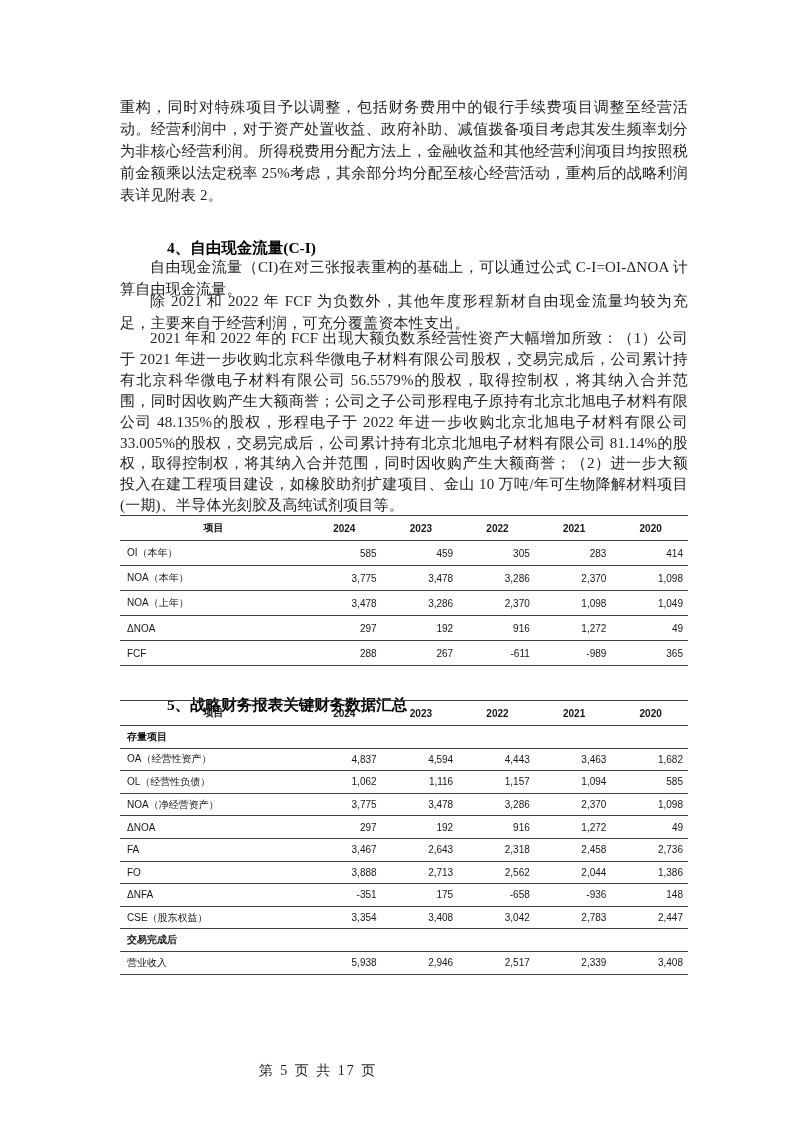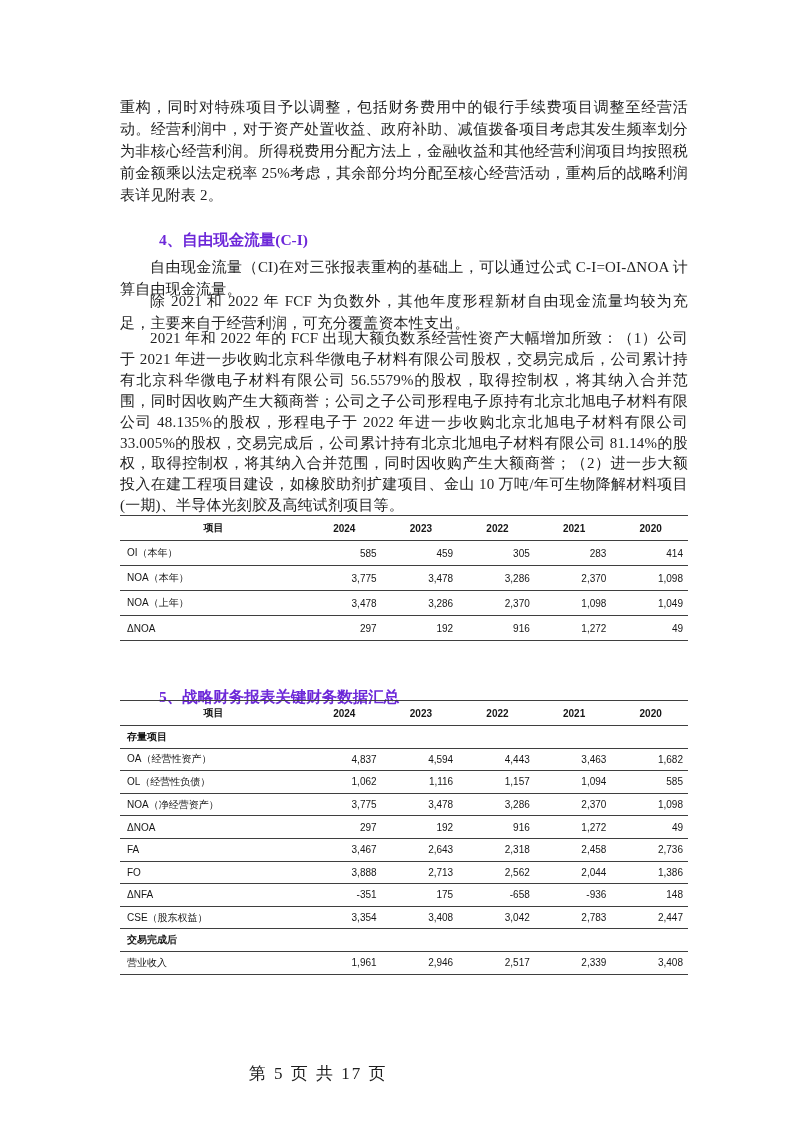--- a/index.html
+++ b/index.html
@@ -19,25 +19,25 @@
     margin: 0;
     font-size: 15px;
     line-height: 22px;
     text-align: justify;
     letter-spacing: 0.2px;
   }
   p.indent { text-indent: 2em; }
   p.tight { line-height: 20.9px; }
 
   h3.heading {
-    margin: 8px;
+    margin: 16px;
     font-size: 15.5px;
     font-weight: 700;
     text-indent: 2em;
-    color: #6d28d9;
+    color: #000000;
   }
 
   table.data {
     position: absolute; left: 120px;
     width: 568px;
     border-collapse: collapse;
     table-layout: fixed;
     font-family: "Liberation Sans", "DejaVu Sans", sans-serif;
     font-size: 10px;
     color: #161616;
@@ -57,21 +57,21 @@
   table.data td { text-align: right; height: 24px; }
   table.data td.lbl { text-align: left; }
   table.data td.sec { font-weight: 700; }
   table.t2 td { height: 21.6px; }
 
   .footer {
     position: absolute;
     left: 0; width: 636px;
     top: 1062px;
     text-align: center;
-    font-size: 17px;
+    font-size: 14px;
     color: #1e1e1e;
     letter-spacing: 2px;
   }
 </style>
 </head>
 <body>
 
 <div class="page">
 
   <p class="para block" style="top:96px">重构，同时对特殊项目予以调整，包括财务费用中的银行手续费项目调整至经营活动。经营利润中，对于资产处置收益、政府补助、减值拨备项目考虑其发生频率划分为非核心经营利润。所得税费用分配方法上，金融收益和其他经营利润项目均按照税前金额乘以法定税率 25%考虑，其余部分均分配至核心经营活动，重构后的战略利润表详见附表 2。</p>
@@ -129,20 +129,28 @@
         <td>1,049</td>
       </tr>
       <tr>
         <td class="lbl">ΔNOA</td>
         <td>297</td>
         <td>192</td>
         <td>916</td>
         <td>1,272</td>
         <td>49</td>
       </tr>
+      <tr>
+        <td class="lbl">FCF</td>
+        <td>288</td>
+        <td>267</td>
+        <td>-611</td>
+        <td>-989</td>
+        <td>365</td>
+      </tr>
     </tbody>
   </table>
 
   <h3 class="heading block" style="top:679px">5、战略财务报表关键财务数据汇总</h3>
 
   <table class="data t2" style="top:700px">
     <colgroup>
       <col style="width:185px">
         <col style="width:76.6px">
         <col style="width:76.6px">
@@ -226,21 +234,21 @@
         <td>3,408</td>
         <td>3,042</td>
         <td>2,783</td>
         <td>2,447</td>
       </tr>
       <tr>
         <td class="lbl sec" colspan="6">交易完成后</td>
       </tr>
       <tr>
         <td class="lbl">营业收入</td>
-        <td>1,961</td>
+        <td>5,938</td>
         <td>2,946</td>
         <td>2,517</td>
         <td>2,339</td>
         <td>3,408</td>
       </tr>
     </tbody>
   </table>
 
   <div class="footer">第 5 页 共 17 页</div>
 

